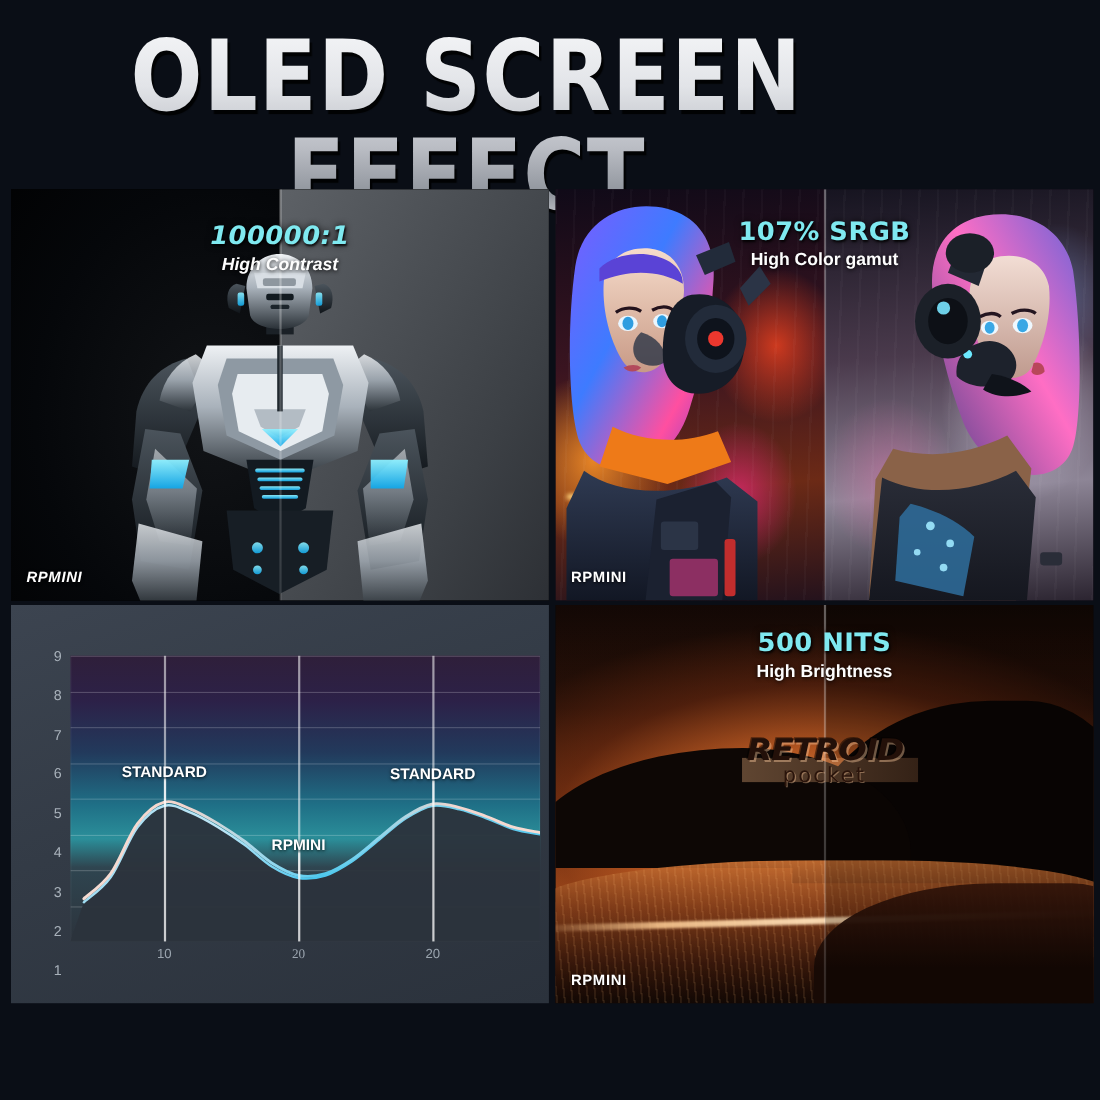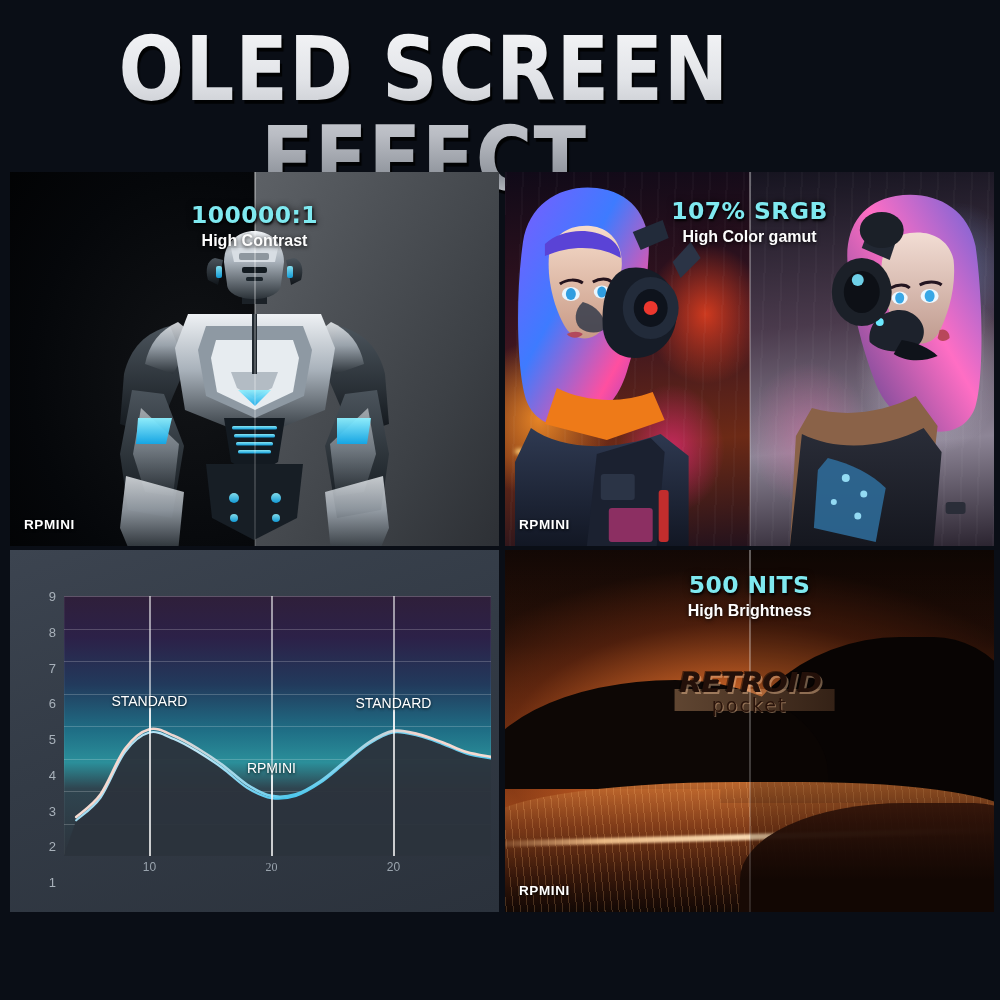--- a/index.html
+++ b/index.html
@@ -87,21 +87,21 @@
 
   
   .seam{
     position:absolute; top:0; bottom:0; left:50%;
     width:2px; margin-left:-1px;
     background:linear-gradient(180deg, rgba(255,255,255,.35), rgba(255,255,255,.12));
     z-index:25;
   }
 
   
-  #p-contrast{ background:#000; }
+  #p-contrast{ background:#000;font-style:italic; }
   #p-contrast .halfL{ position:absolute; left:0; top:0; width:50%; height:100%;
     background:radial-gradient(120% 100% at 75% 55%, #121417 0%, #05070a 55%, #000 100%); }
   #p-contrast .halfR{ position:absolute; left:50%; top:0; width:50%; height:100%;
     background:linear-gradient(120deg,#5d6166 0%,#4c5055 35%,#3c4045 70%,#2d3035 100%); }
 
   .mech{ position:absolute; left:0; right:0; bottom:-6px; height:330px; z-index:10; }
 
   
   #p-gamut{ background:#120c16; }
   .girlhalf{ position:absolute; top:0; height:100%; width:50%; overflow:hidden; }
@@ -159,21 +159,21 @@
   }
   .gl-h{ position:absolute; left:0; right:0; height:1px; background:rgba(255,255,255,.20); }
   .gl-v{ position:absolute; top:0; bottom:0; width:1.6px; background:rgba(255,255,255,.55); }
   .xaxis{ position:absolute; left:28px; right:0; bottom:2px; height:22px; }
   .xaxis span{
     position:absolute; top:2px;
     font-size:12px; color:#9aa4ae; transform:translateX(-50%);
   }
   .pt-lbl{
     position:absolute;
-    font-size:14px; font-weight:normal; color:#fff;
+    font-size:14px; font-weight:bold; color:#fff;
     transform:translateX(-50%);
     text-shadow:0 1px 3px rgba(0,0,0,.8);
     z-index:14;
   }
   .pt-stick{
     position:absolute; width:1.8px;
     background:rgba(255,255,255,.75);
     z-index:12;
   }
 

